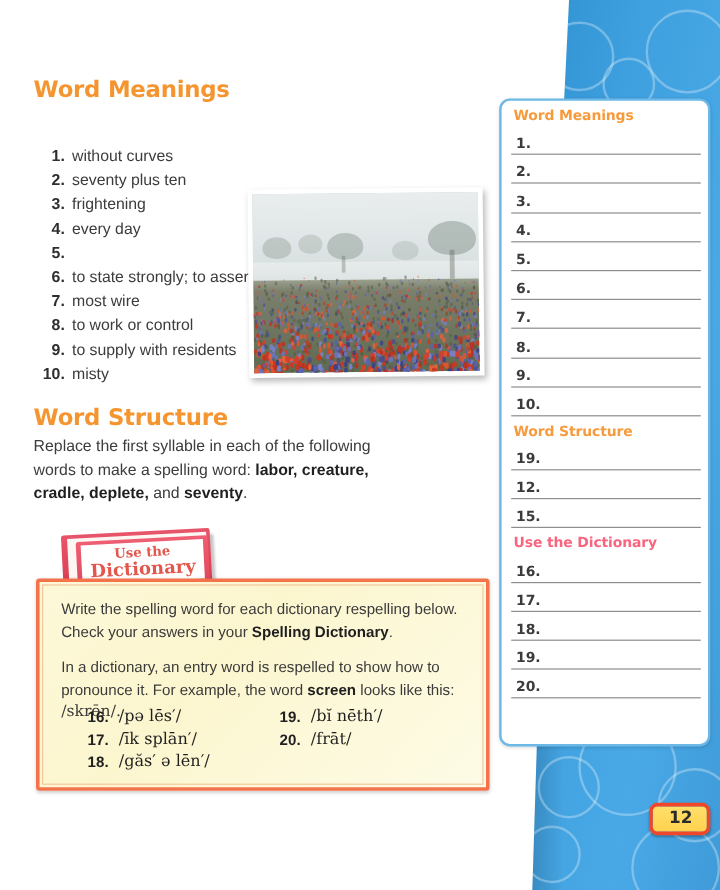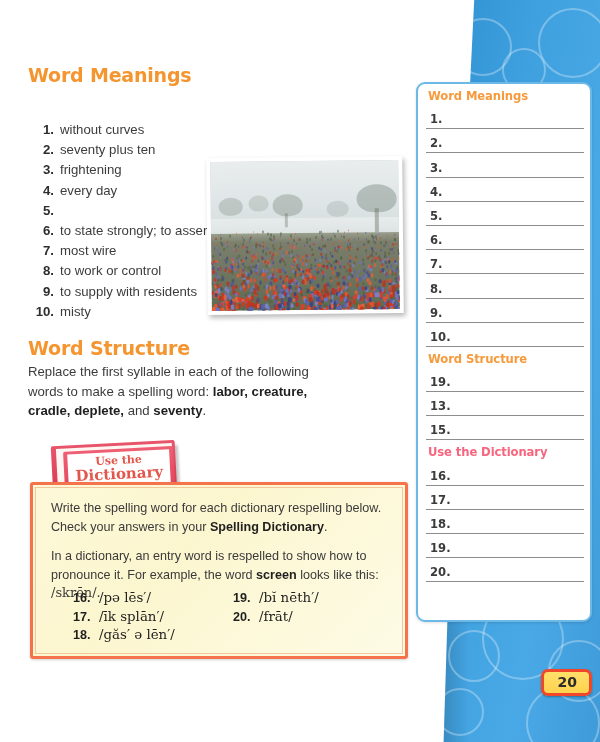--- a/index.html
+++ b/index.html
@@ -1498,21 +1498,21 @@
         <span class="p-num">9.</span>
       </div>
       <div class="p-row">
         <span class="p-num">10.</span>
       </div>
       <div class="p-head orange">Word Structure</div>
       <div class="p-row">
         <span class="p-num">19.</span>
       </div>
       <div class="p-row">
-        <span class="p-num">13.</span>
+        <span class="p-num">12.</span>
       </div>
       <div class="p-row">
         <span class="p-num">15.</span>
       </div>
       <div class="p-head pink">Use the Dictionary</div>
       <div class="p-row">
         <span class="p-num">16.</span>
       </div>
       <div class="p-row">
         <span class="p-num">17.</span>
@@ -1521,15 +1521,15 @@
         <span class="p-num">18.</span>
       </div>
       <div class="p-row">
         <span class="p-num">19.</span>
       </div>
       <div class="p-row">
         <span class="p-num">20.</span>
       </div>
     </div>
 
-  <div class="pagebadge">20</div>
+  <div class="pagebadge">12</div>
 
 </div>
 
 </body></html>

